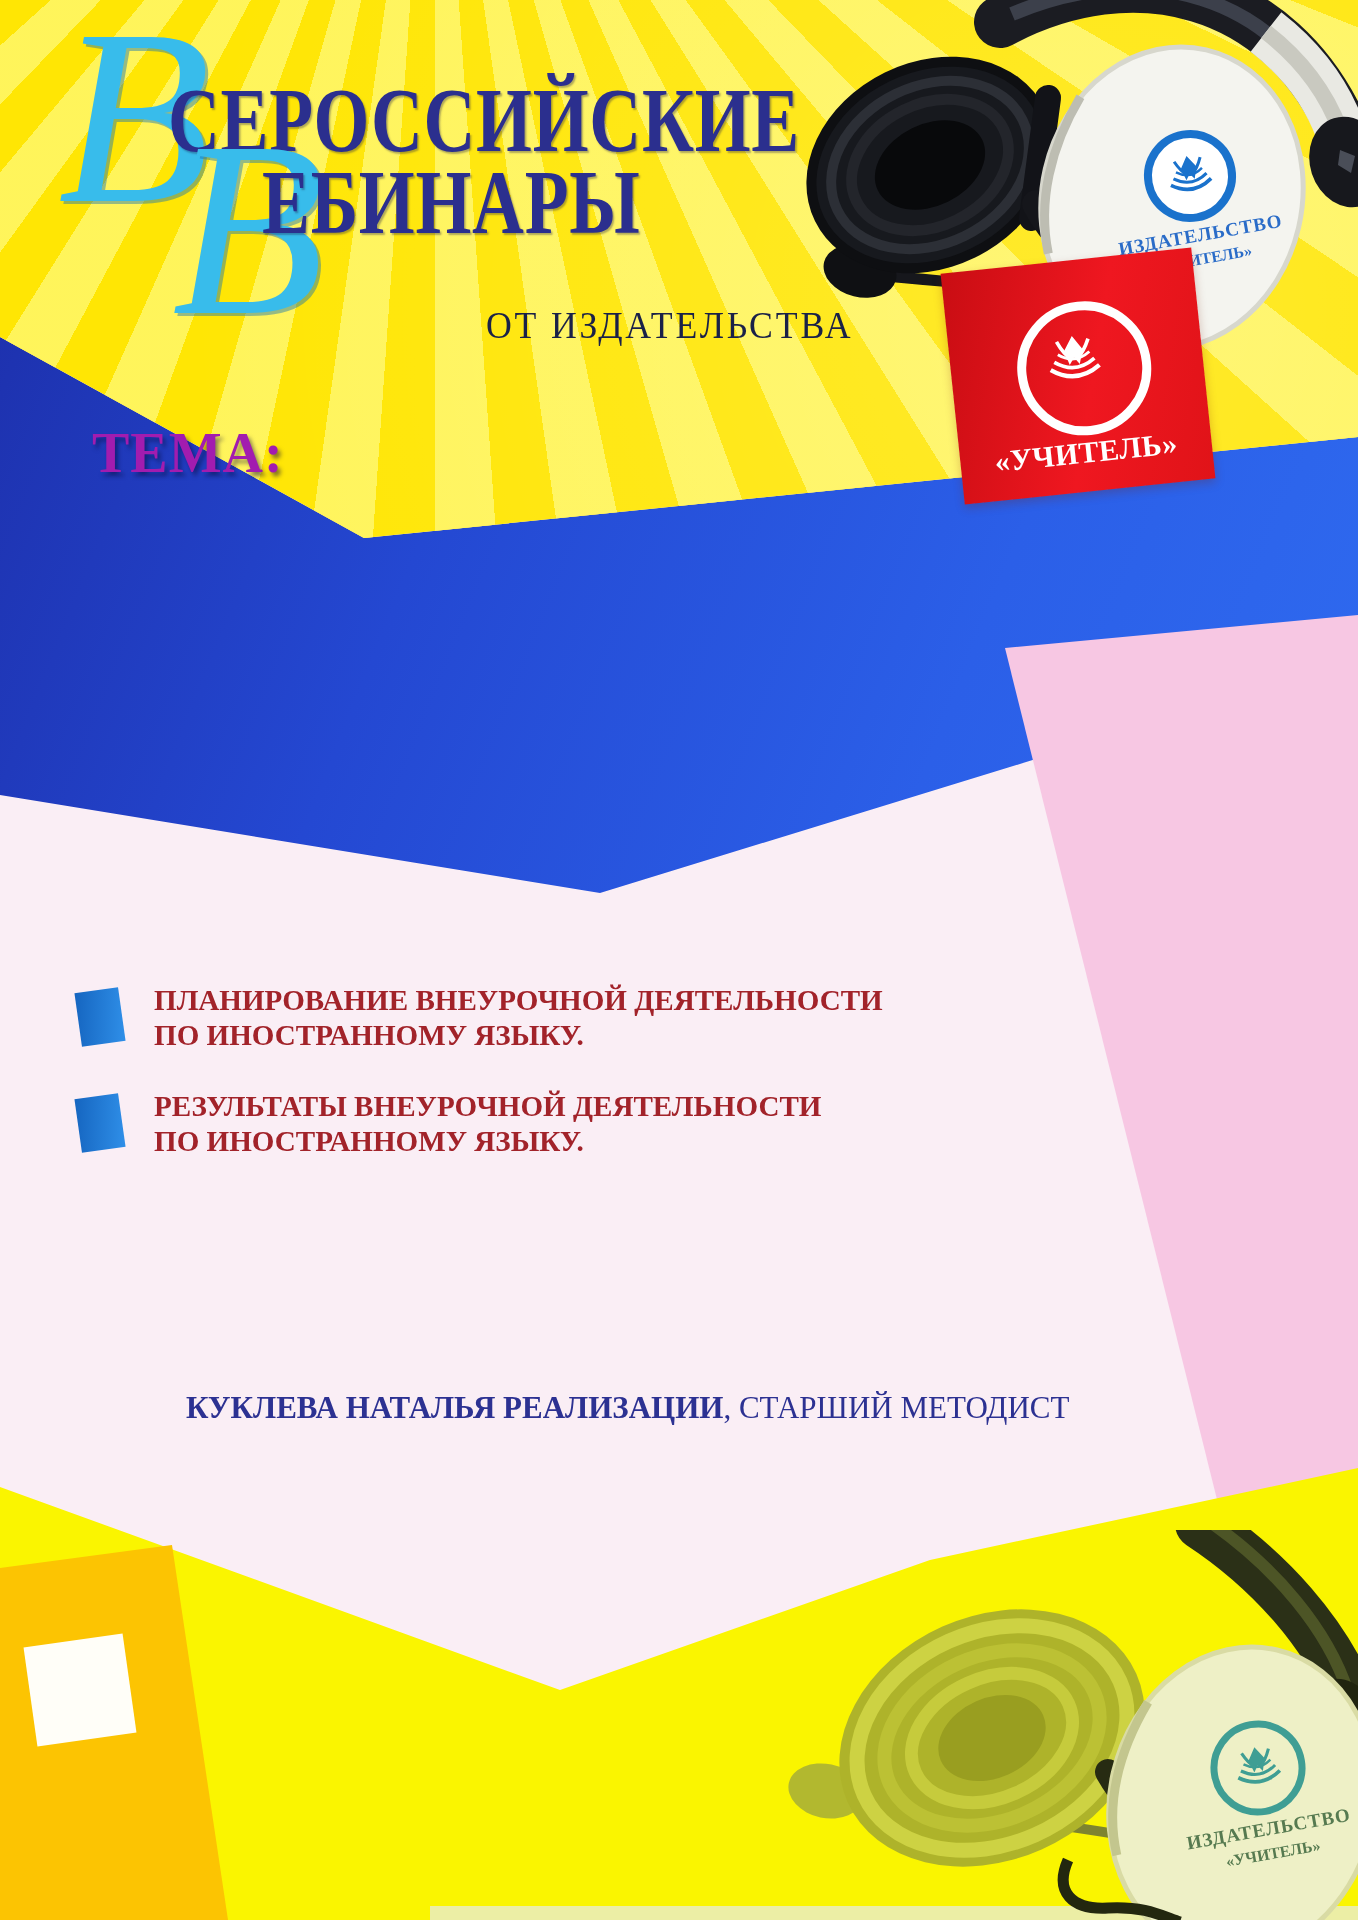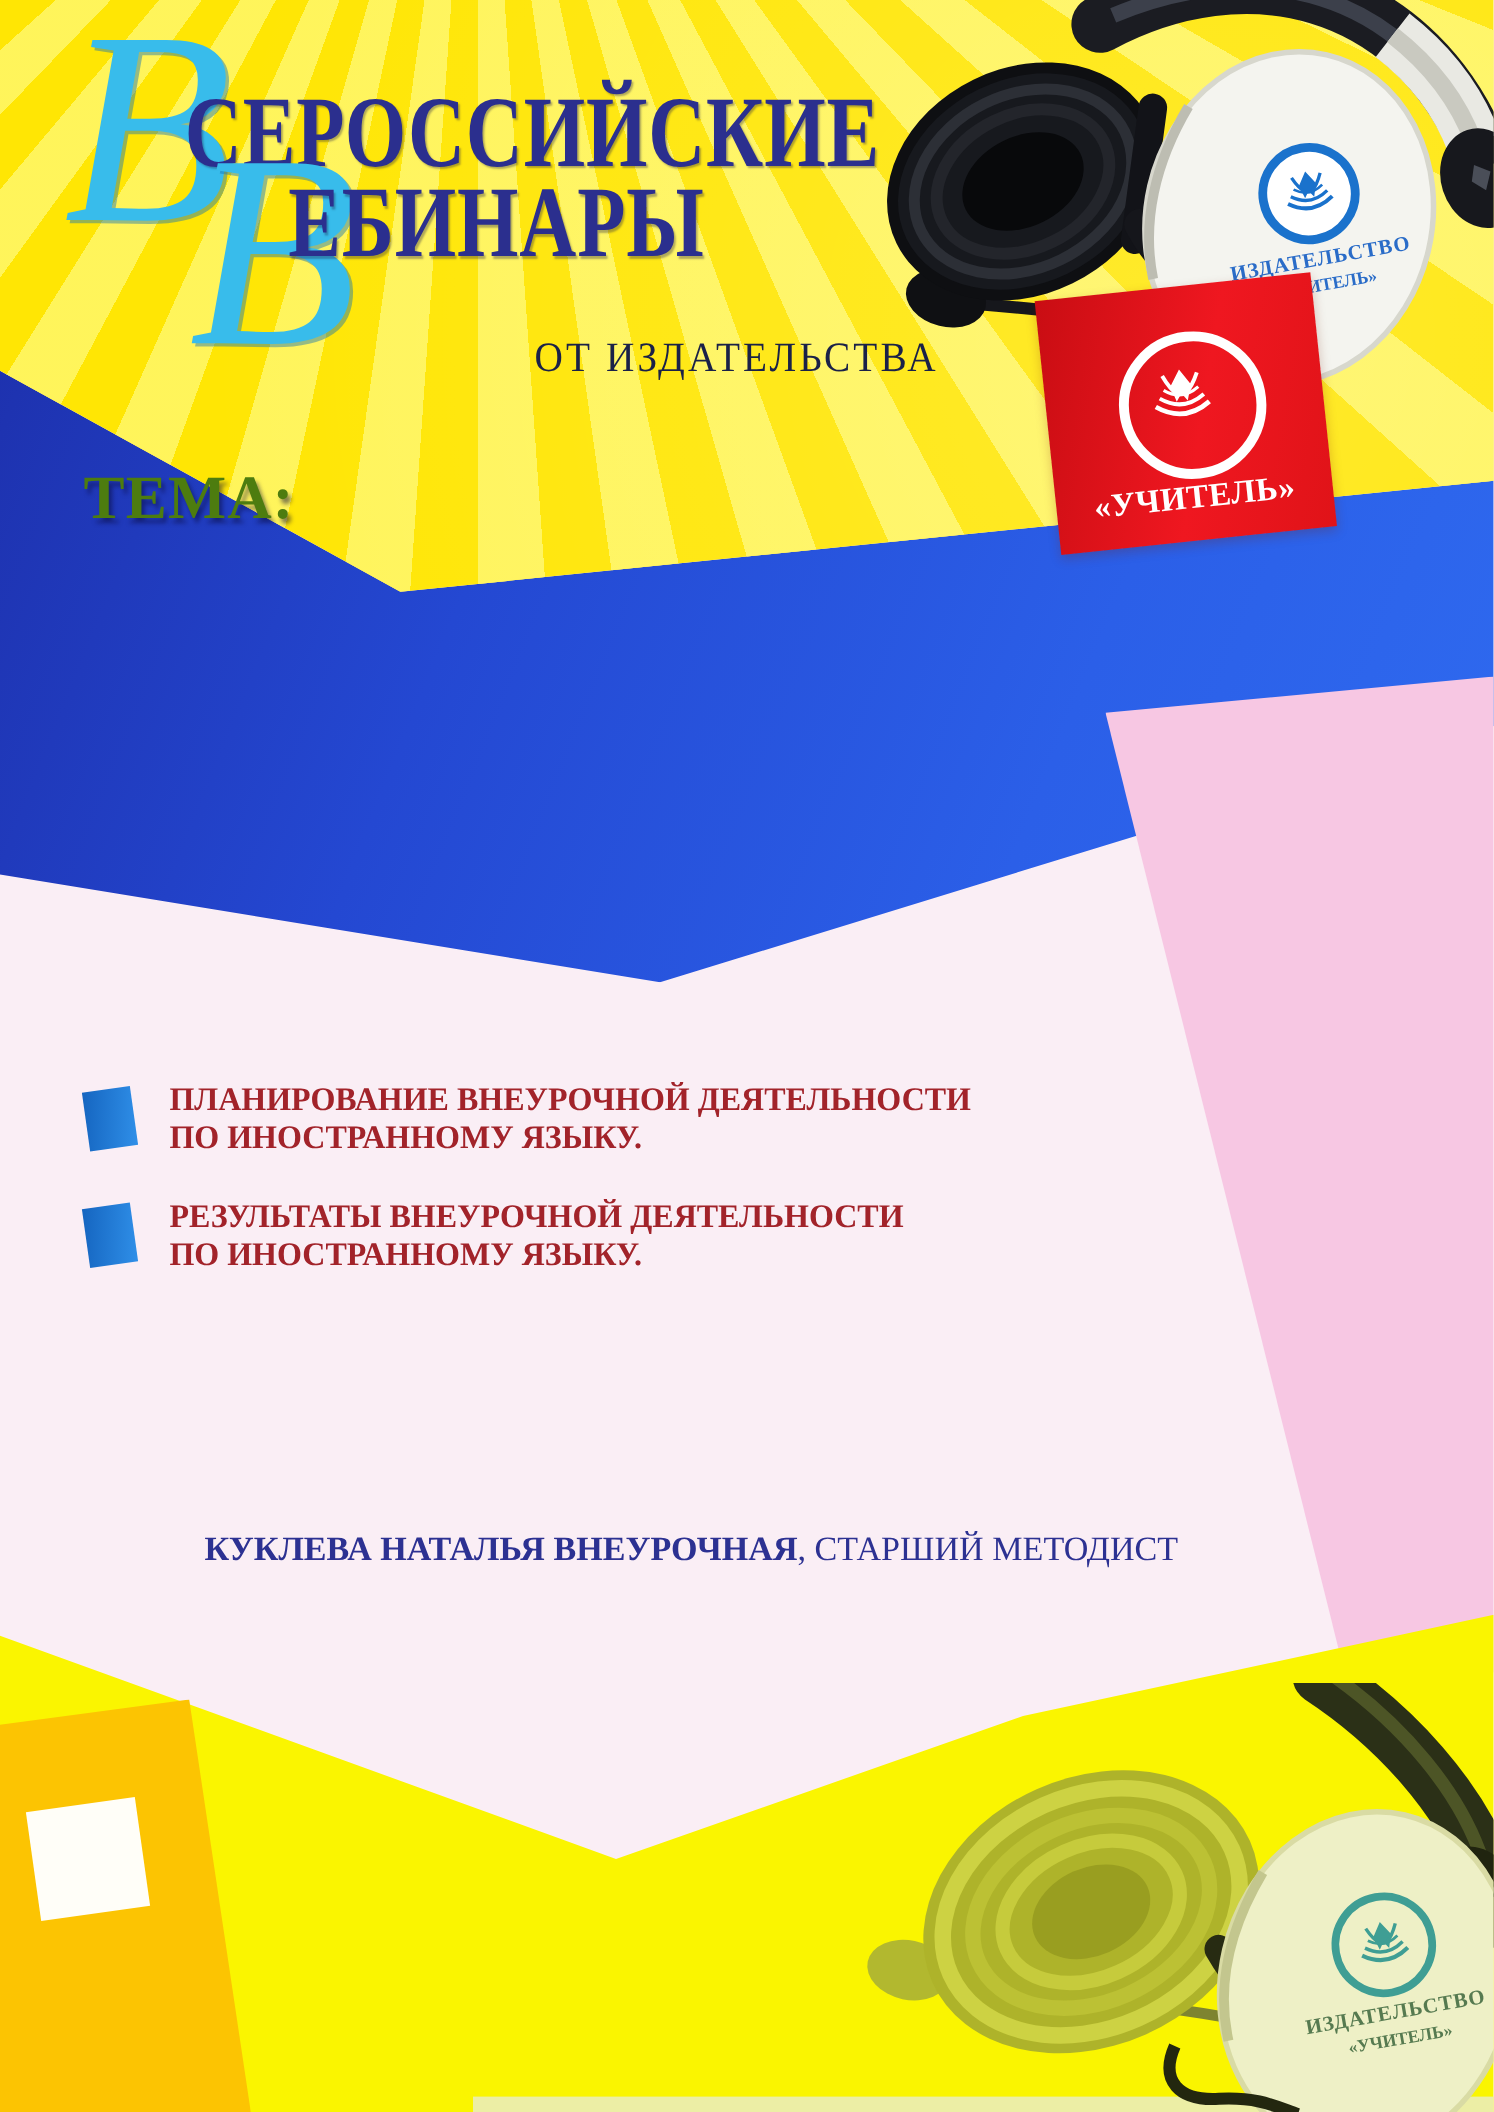--- a/index.html
+++ b/index.html
@@ -48,21 +48,21 @@
     text-shadow:3px 3px 0 rgba(23,115,180,.45);}
   .t-rest{font:700 92px/1 "Liberation Serif", serif;color:#2B2F8E;letter-spacing:1px;
     transform:scaleX(.78);transform-origin:left top;white-space:nowrap;
     text-shadow:2px 2px 2px rgba(30,30,70,.35);}
   .init1{left:58px;top:-8px;}  .rest1{left:168px;top:74px;}
   .init2{left:172px;top:104px;}.rest2{left:262px;top:156px;}
 
   .tagline{left:486px;top:306px;font:400 38px/1 "Liberation Serif", serif;color:#1A2148;
     letter-spacing:3px;transform:scaleX(.94);transform-origin:left top;white-space:nowrap;}
 
-  .tema{left:76px;top:425px;font:700 56px/1 "Liberation Serif", serif;color:#4d7c0f;
+  .tema{left:92px;top:425px;font:700 56px/1 "Liberation Serif", serif;color:#a21caf;
     letter-spacing:1px;text-shadow:3px 4px 4px rgba(10,10,60,.5);}
   .theme{left:86px;top:575px;}
   .theme-line{font:700 58px/47px "Liberation Serif", serif;color:#fff;white-space:nowrap;
     transform:scaleX(.8);transform-origin:left top;
     text-shadow:3px 4px 3px rgba(8,12,80,.55);}
 
   .agenda{left:78px;top:982px;width:880px;}
   .agenda-item{display:flex;align-items:flex-start;margin-bottom:36px;}
   .bullet-sq{flex:0 0 auto;width:44px;height:54px;margin:8px 32px 0 0;transform:rotate(-8deg);
     background:linear-gradient(100deg,#1565C0,#2F8FE8);}
@@ -158,21 +158,21 @@
       </div>
 
 
       <div class="agenda-item">
         <span class="bullet-sq"></span>
         <div class="agenda-text">РЕЗУЛЬТАТЫ ВНЕУРОЧНОЙ ДЕЯТЕЛЬНОСТИ<br>ПО ИНОСТРАННОМУ ЯЗЫКУ.</div>
       </div>
     </div>
 
   <div class="abs presenter">
-    <div><span class="bold">КУКЛЕВА НАТАЛЬЯ ВНЕУРОЧНАЯ</span><span>, СТАРШИЙ МЕТОДИСТ</span></div>
+    <div><span class="bold">КУКЛЕВА НАТАЛЬЯ РЕАЛИЗАЦИИ</span><span>, СТАРШИЙ МЕТОДИСТ</span></div>
   </div>
 
   <svg class="abs hs-bot" viewBox="0 0 718 390">
     <g>
       <path d="M560 -6 C 630 40 686 104 712 170" stroke="#2b3017" stroke-width="50" fill="none" stroke-linecap="round"></path>
       <path d="M570 -8 C 636 38 688 100 708 162" stroke="#4d5526" stroke-width="12" fill="none"></path>
       <ellipse cx="700" cy="196" rx="40" ry="48" fill="#20240f" transform="rotate(-18 700 196)"></ellipse>
       <path d="M692 184 l15 6 -4 17 -13 -8 z" fill="#585f2c"></path>
     </g>
     <path d="M210 266 C 310 280 420 294 500 308" stroke="#7e8430" stroke-width="10" fill="none"></path>

